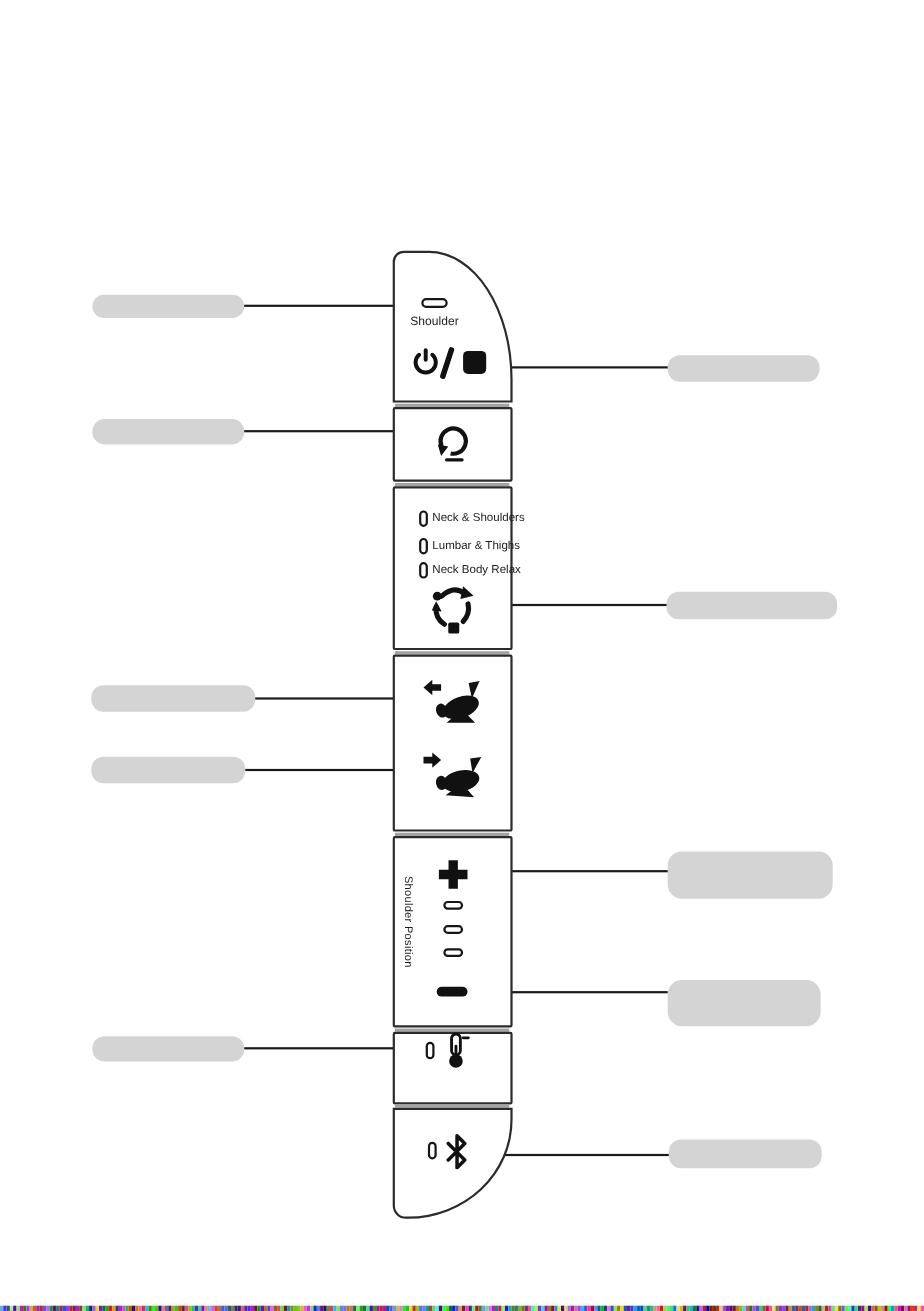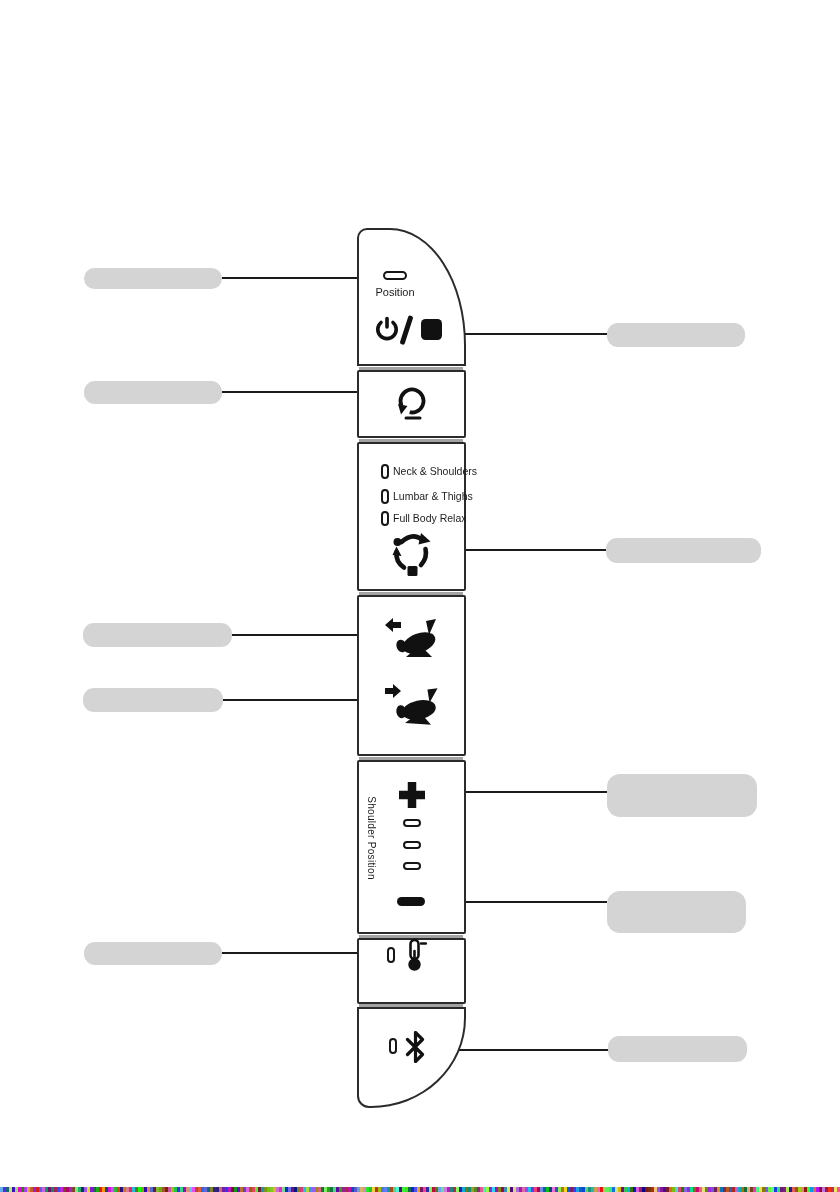--- a/index.html
+++ b/index.html
@@ -63,21 +63,21 @@
   <div class="divider" style="top:591.5px;"></div>
   <div class="sec" style="top:595px;height:161px;border-radius:2px;"></div>
   <div class="divider" style="top:756.5px;"></div>
   <div class="sec" style="top:760px;height:174px;border-radius:2px;"></div>
   <div class="divider" style="top:934.5px;"></div>
   <div class="sec" style="top:938px;height:66px;border-radius:2px;"></div>
   <div class="divider" style="top:1004px;"></div>
   <div class="sec" style="top:1007px;height:101px;border-radius:0 0 95px 12px / 0 0 90px 12px;"></div>
 
   <div class="led-h" style="left:383px;top:271px;width:24px;height:9px;"></div>
-  <div class="standby-label">Position</div>
+  <div class="standby-label">Shoulder</div>
 
   <div class="abs" style="left:374px;top:316px;">
     <svg width="26" height="28" viewBox="0 0 26 28">
       <path d="M13 2.5 V 11" fill="none" stroke="#111" stroke-width="3.6" stroke-linecap="round"></path>
       <path d="M7 6.5 A 9.2 9.2 0 1 0 19 6.5" fill="none" stroke="#111" stroke-width="3.6" stroke-linecap="round"></path>
     </svg>
   </div>
   <div class="slash"></div>
   <div class="stop-square"></div>
 
@@ -87,21 +87,21 @@
       <polygon points="6,19 15.5,21 9,29.5" fill="#111"></polygon>
       <path d="M 14 33 H 28" stroke="#111" stroke-width="3" stroke-linecap="round"></path>
     </svg>
   </div>
 
   <div class="led-v" style="left:381px;top:464px;width:8px;height:15px;"></div>
   <div class="label-sm" style="left:393px;top:464px;">Neck &amp; Shoulders</div>
   <div class="led-v" style="left:381px;top:489px;width:8px;height:15px;"></div>
   <div class="label-sm" style="left:393px;top:489px;">Lumbar &amp; Thighs</div>
   <div class="led-v" style="left:381px;top:511px;width:8px;height:15px;"></div>
-  <div class="label-sm" style="left:393px;top:511px;">Full Body Relax</div>
+  <div class="label-sm" style="left:393px;top:511px;">Neck Body Relax</div>
 
   <div class="abs" style="left:391px;top:529px;">
     <svg width="44" height="48" viewBox="0 0 44 48">
       <circle cx="6.5" cy="13" r="4" fill="#111"></circle>
       <polygon points="30,4 39.5,12.5 27.5,15.5" fill="#111"></polygon>
       <rect x="16.5" y="37" width="10" height="10" rx="1.5" fill="#111"></rect>
       <path d="M 10.5 13 Q 21.5 3 31 10.5" fill="none" stroke="#111" stroke-width="4.6" stroke-linecap="round"></path>
       <path d="M 34.5 20 Q 36.5 29 30 36" fill="none" stroke="#111" stroke-width="4.6" stroke-linecap="round"></path>
       <path d="M 13 38.5 Q 4.5 33 5.5 23" fill="none" stroke="#111" stroke-width="4.6" stroke-linecap="round"></path>
       <polygon points="1.5,26 10.5,27 5.5,17.5" fill="#111"></polygon>

